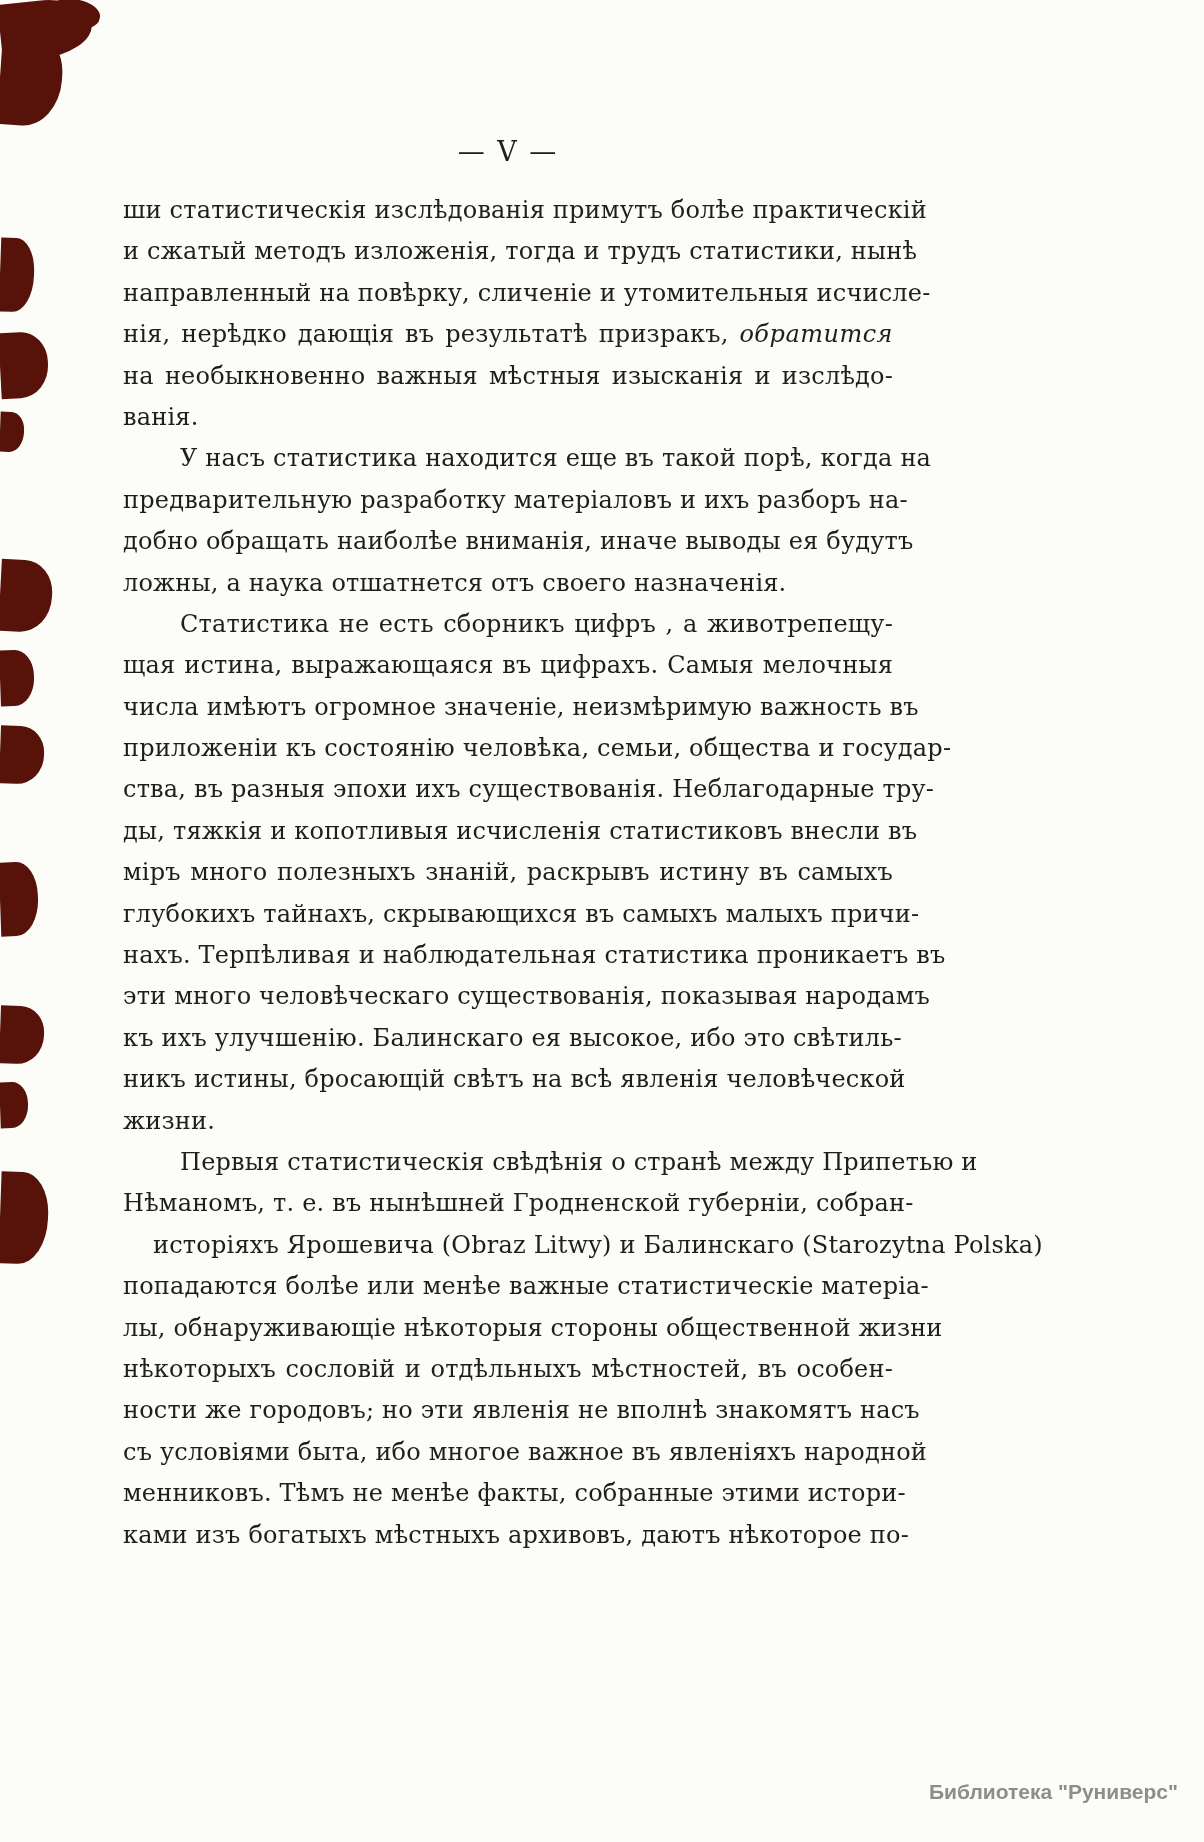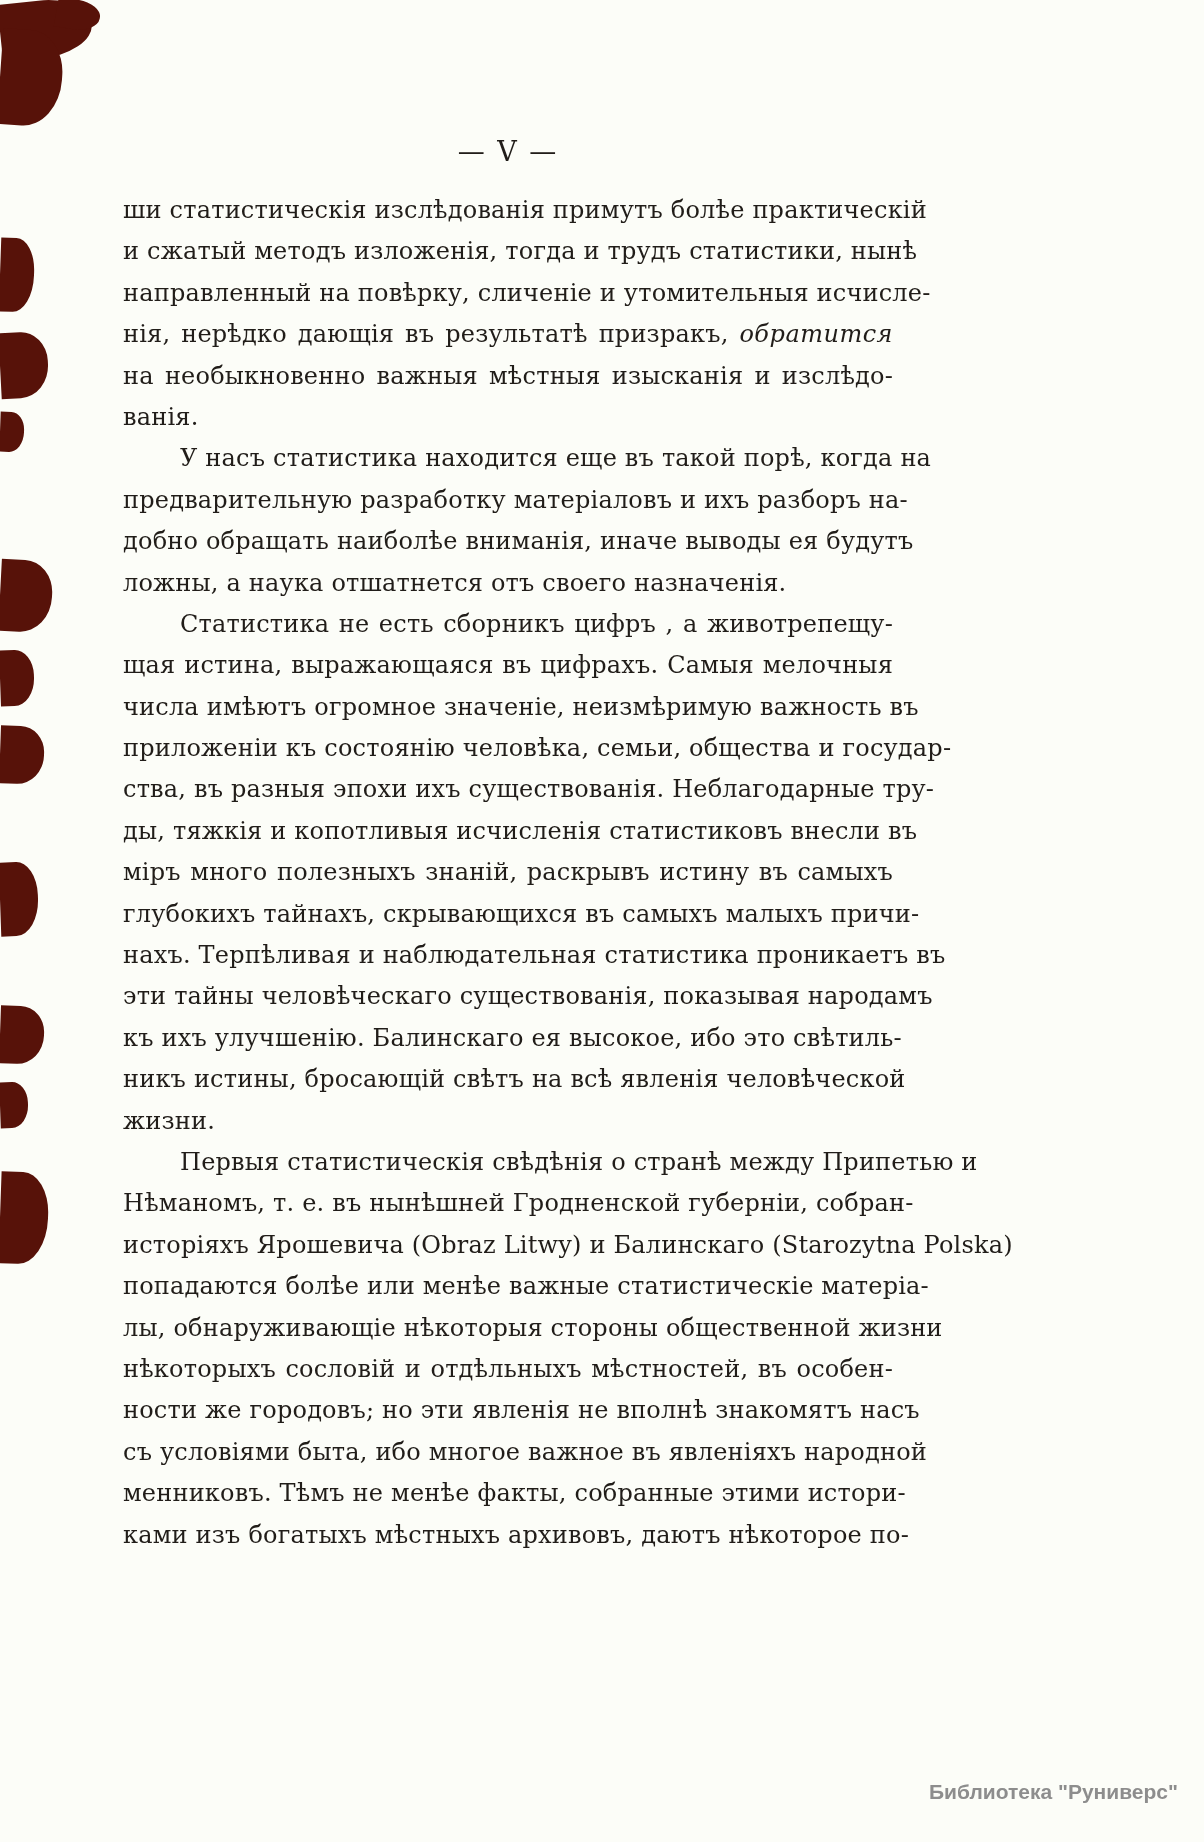--- a/index.html
+++ b/index.html
@@ -20,21 +20,21 @@
     font-size:24px;letter-spacing:0.2px;
   }
   .line{
     height:41.4px;line-height:41.4px;
     white-space:nowrap;
     text-align:justify;text-align-last:justify;
     text-justify:inter-word;
   }
   .line.end{text-align-last:left;}
   .line.indent{padding-left:57px;}
-  .line.wide{width:868px;}
+  .line.wide{width:868px;margin-left:30px;}
   .line em{font-style:italic;letter-spacing:0.5px;}
   .watermark{
     position:absolute;top:1780px;right:26px;
     font-family:"Liberation Sans","DejaVu Sans",sans-serif;
     font-size:21px;font-weight:bold;
     color:var(--wm,#8d8d8d);
   }
   .stain{
     position:absolute;
     background:var(--stain,#571209);
@@ -74,21 +74,21 @@
       <div class="line end"><span>ложны, а наука отшатнется отъ своего назначенія.</span></div>
       <div class="line indent"><span>Статистика не есть сборникъ цифръ , а животрепещу-</span></div>
       <div class="line"><span>щая истина, выражающаяся въ цифрахъ. Самыя мелочныя</span></div>
       <div class="line"><span>числа имѣютъ огромное значеніе, неизмѣримую важность въ</span></div>
       <div class="line"><span>приложеніи къ состоянію человѣка, семьи, общества и государ-</span></div>
       <div class="line"><span>ства, въ разныя эпохи ихъ существованія. Неблагодарные тру-</span></div>
       <div class="line"><span>ды, тяжкія и копотливыя исчисленія статистиковъ внесли въ</span></div>
       <div class="line"><span>міръ много полезныхъ знаній, раскрывъ истину въ самыхъ</span></div>
       <div class="line"><span>глубокихъ тайнахъ, скрывающихся въ самыхъ малыхъ причи-</span></div>
       <div class="line"><span>нахъ. Терпѣливая и наблюдательная статистика проникаетъ въ</span></div>
-      <div class="line"><span>эти тайны человѣческаго существованія, показывая народамъ</span></div>
+      <div class="line"><span>эти много человѣческаго существованія, показывая народамъ</span></div>
       <div class="line"><span>къ ихъ улучшенію. Балинскаго ея высокое, ибо это свѣтиль-</span></div>
       <div class="line"><span>никъ истины, бросающій свѣтъ на всѣ явленія человѣческой</span></div>
       <div class="line end"><span>жизни.</span></div>
       <div class="line indent"><span>Первыя статистическія свѣдѣнія о странѣ между Припетью и</span></div>
       <div class="line"><span>Нѣманомъ, т. е. въ нынѣшней Гродненской губерніи, собран-</span></div>
       <div class="line wide"><span>исторіяхъ Ярошевича (Obraz Litwy) и Балинскаго (Starozytna Polska)</span></div>
       <div class="line"><span>попадаются болѣе или менѣе важные статистическіе матеріа-</span></div>
       <div class="line"><span>лы, обнаруживающіе нѣкоторыя стороны общественной жизни</span></div>
       <div class="line"><span>нѣкоторыхъ сословій и отдѣльныхъ мѣстностей, въ особен-</span></div>
       <div class="line"><span>ности же городовъ; но эти явленія не вполнѣ знакомятъ насъ</span></div>

